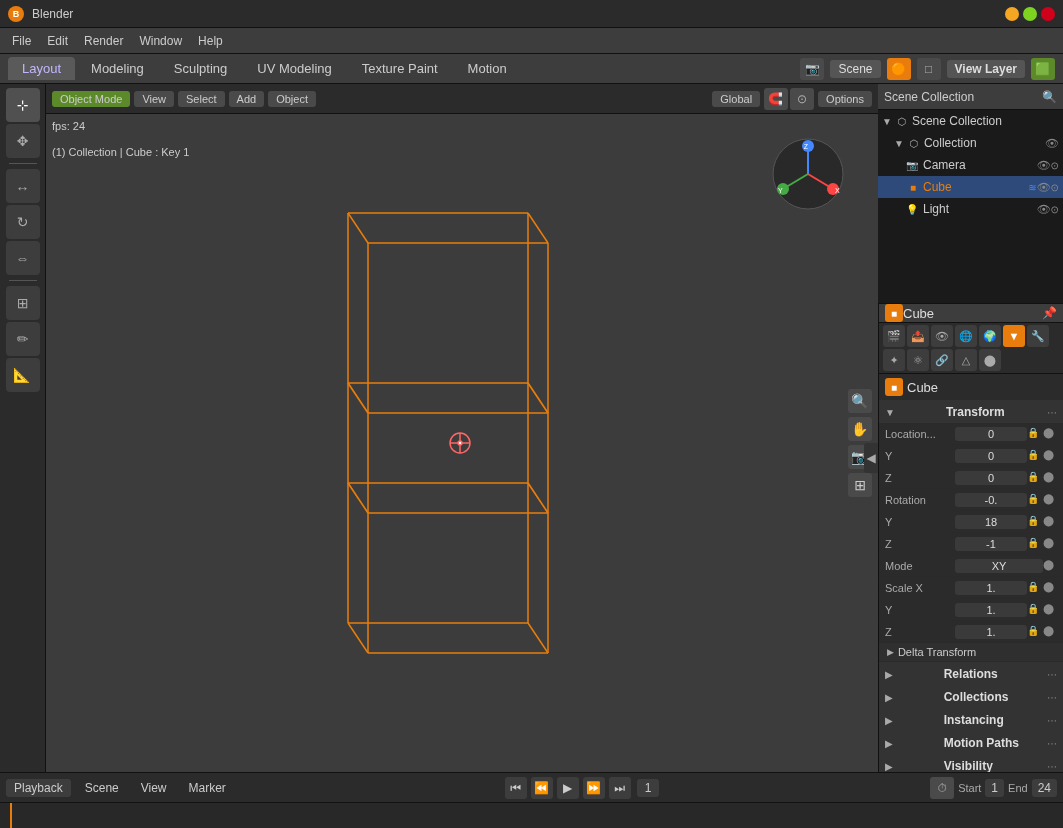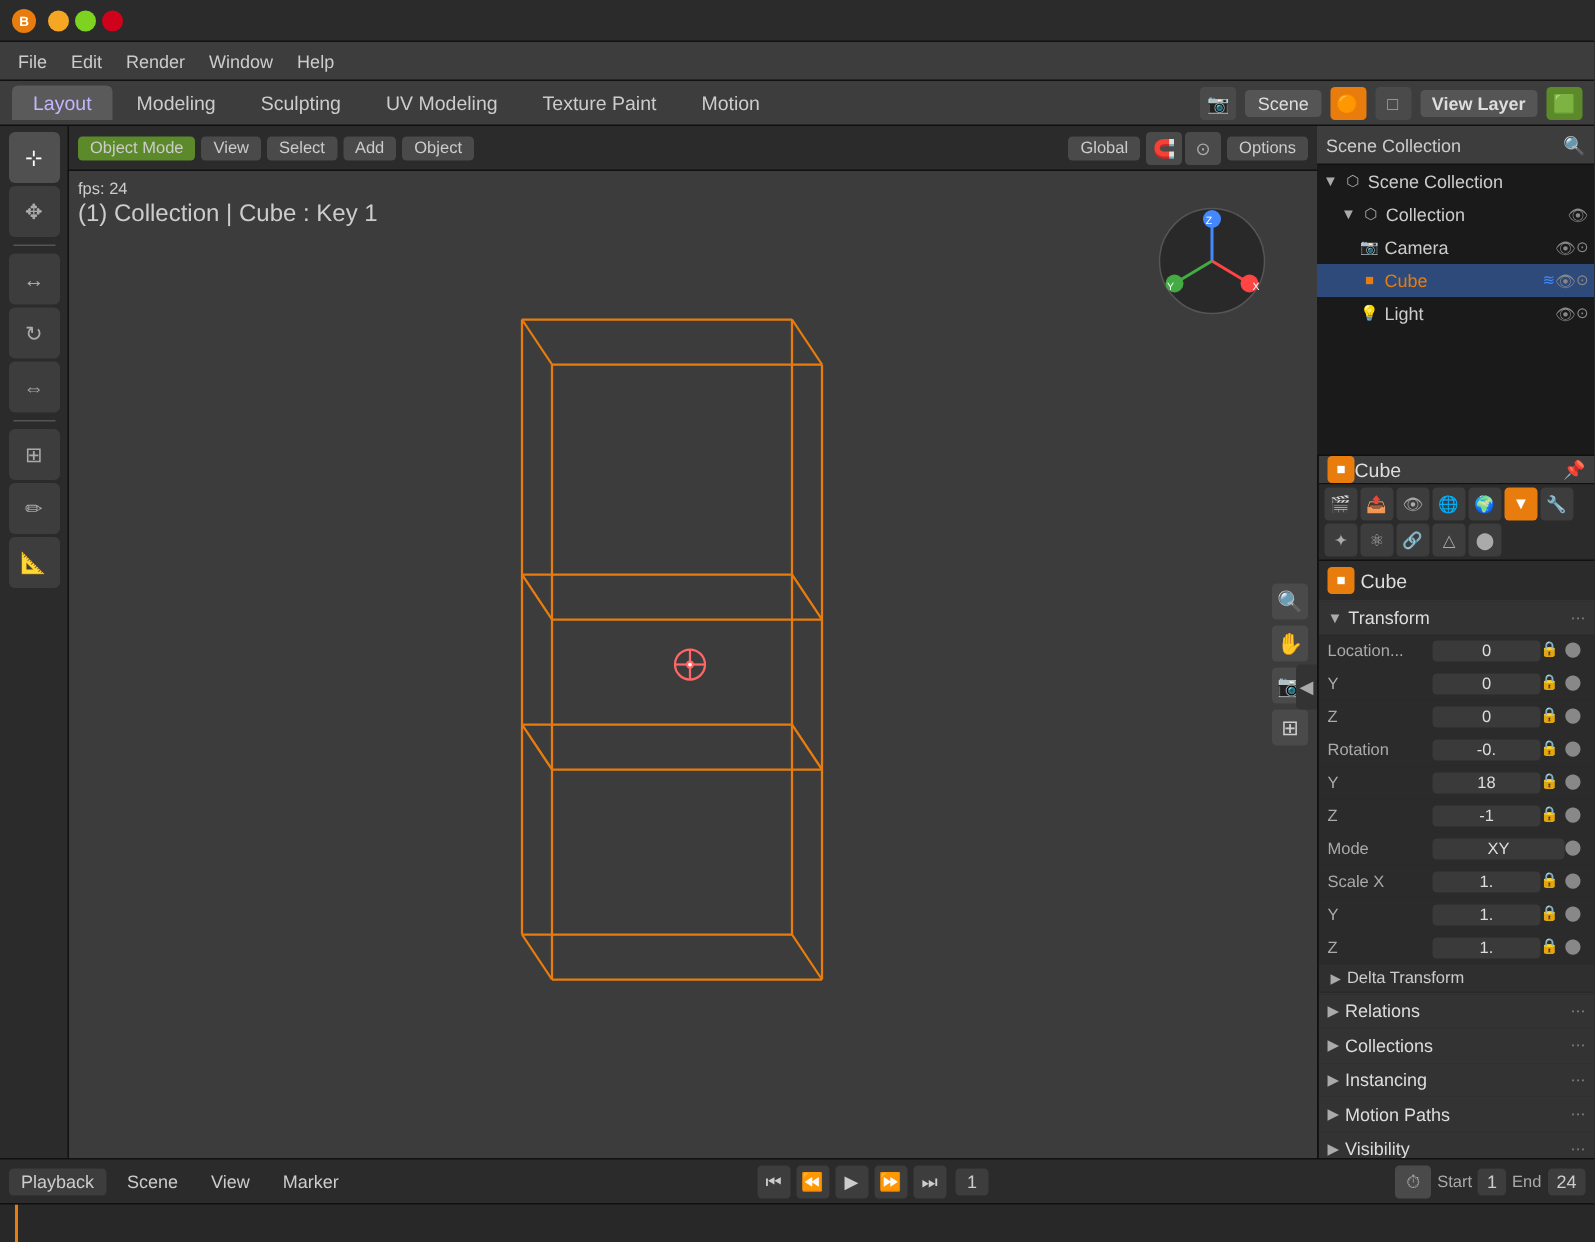--- a/index.html
+++ b/index.html
@@ -39,21 +39,21 @@
     .tool-btn.active { background: #505050; color: #fff; }
     .tool-sep { width: 28px; height: 1px; background: #555; margin: 3px 0; }
 
     
     .viewport { flex: 1; position: relative; background: #3c3c3c; overflow: hidden; }
     .viewport-toolbar { height: 30px; background: #2b2b2b; display: flex; align-items: center; padding: 0 6px; gap: 4px; border-bottom: 1px solid #111; }
     .vt-btn { padding: 2px 8px; background: #4a4a4a; border-radius: 3px; color: #ccc; font-size: 11px; cursor: pointer; }
     .vt-btn.active { background: #5c8a2a; }
     .viewport-canvas { width: 100%; height: calc(100% - 30px); position: relative; background: #3c3c3c; }
     .fps-info { position: absolute; top: 6px; left: 6px; color: #ccc; font-size: 11px; }
-    .collection-info { position: absolute; top: 20px; left: 6px; color: #ccc; font-size: 16px; }
+    .collection-info { position: absolute; top: 32px; left: 6px; color: #ccc; font-size: 11px; }
     .nav-gizmo { position: absolute; top: 20px; right: 30px; }
     .zoom-btns { position: absolute; right: 6px; top: 50%; transform: translateY(-50%); display: flex; flex-direction: column; gap: 4px; }
     .zoom-btn { width: 24px; height: 24px; background: rgba(80,80,80,0.7); border-radius: 3px; display: flex; align-items: center; justify-content: center; color: #ccc; font-size: 14px; cursor: pointer; }
     .collapse-arrow { position: absolute; right: 0; top: 50%; width: 14px; height: 30px; background: #333; display: flex; align-items: center; justify-content: center; color: #aaa; cursor: pointer; border-radius: 3px 0 0 3px; }
     .outliner { flex: 1; overflow: hidden; border-bottom: 1px solid #111; }
     .outliner-header { height: 26px; background: #3d3d3d; display: flex; align-items: center; padding: 0 6px; gap: 4px; border-bottom: 1px solid #111; }
     .outliner-title { font-size: 12px; color: #ccc; flex: 1; }
     .outliner-item { display: flex; align-items: center; padding: 2px 4px; height: 22px; cursor: pointer; }
     .outliner-item.selected { background: #2d4a7a; }
     .outliner-indent1 { padding-left: 16px; }
@@ -75,21 +75,21 @@
     .props-name { font-size: 13px; color: #ddd; flex: 1; }
     .props-icon-row { display: flex; align-items: center; padding: 2px 4px; background: #2b2b2b; border-bottom: 1px solid #111; gap: 2px; flex-wrap: wrap; }
     .pi { width: 22px; height: 22px; background: #3d3d3d; border-radius: 3px; display: flex; align-items: center; justify-content: center; font-size: 11px; color: #aaa; cursor: pointer; }
     .pi.orange { background: #e87d0d; color: #fff; }
     .prop-obj-header { display: flex; align-items: center; padding: 4px 6px; gap: 4px; border-bottom: 1px solid #333; }
     .prop-obj-icon { width: 18px; height: 18px; background: #e87d0d; border-radius: 3px; display: flex; align-items: center; justify-content: center; font-size: 10px; color: #fff; }
     .prop-obj-name { font-size: 13px; color: #ddd; }
     .prop-section { border-bottom: 1px solid #333; }
     .prop-section-header { display: flex; align-items: center; padding: 4px 6px; cursor: pointer; background: #333; }
     .prop-section-arrow { color: #aaa; font-size: 10px; margin-right: 4px; }
-    .prop-section-title { font-size: 12px; color: #ddd; font-weight: normal; flex: 1; }
+    .prop-section-title { font-size: 12px; color: #ddd; font-weight: bold; flex: 1; margin-left: 47px; }
     .prop-row { display: flex; align-items: center; padding: 2px 6px; height: 22px; border-bottom: 1px solid #2a2a2a; }
     .prop-label { font-size: 11px; color: #aaa; width: 70px; flex-shrink: 0; }
     .prop-value { flex: 1; background: #3a3a3a; border-radius: 3px; padding: 1px 4px; font-size: 11px; color: #ddd; text-align: center; }
     .prop-icons { display: flex; gap: 2px; }
     .prop-icon { width: 14px; height: 14px; color: #888; font-size: 10px; cursor: pointer; }
     .prop-subsection { padding-left: 12px; background: #2f2f2f; cursor: pointer; display: flex; align-items: center; padding: 3px 8px; border-bottom: 1px solid #2a2a2a; }
     .prop-subsection-arrow { color: #aaa; font-size: 9px; margin-right: 4px; }
     .prop-subsection-title { font-size: 11px; color: #ccc; }
 
     
@@ -110,20 +110,21 @@
     
     .cube-svg { position: absolute; top: 50%; left: 50%; transform: translate(-55%, -50%); }
   </style>
 </head>
 <body>
 
 <div class="titlebar">
   <div class="titlebar-icon">
     <span>B</span>
   </div>
+  <span class="titlebar-title">Blender</span>
   <div class="titlebar-controls">
     <button class="titlebar-btn btn-min"></button>
     <button class="titlebar-btn btn-max"></button>
     <button class="titlebar-btn btn-close"></button>
   </div>
 </div>
 
 <div class="menubar">
   <span class="menu-item">File</span>
   <span class="menu-item">Edit</span>

